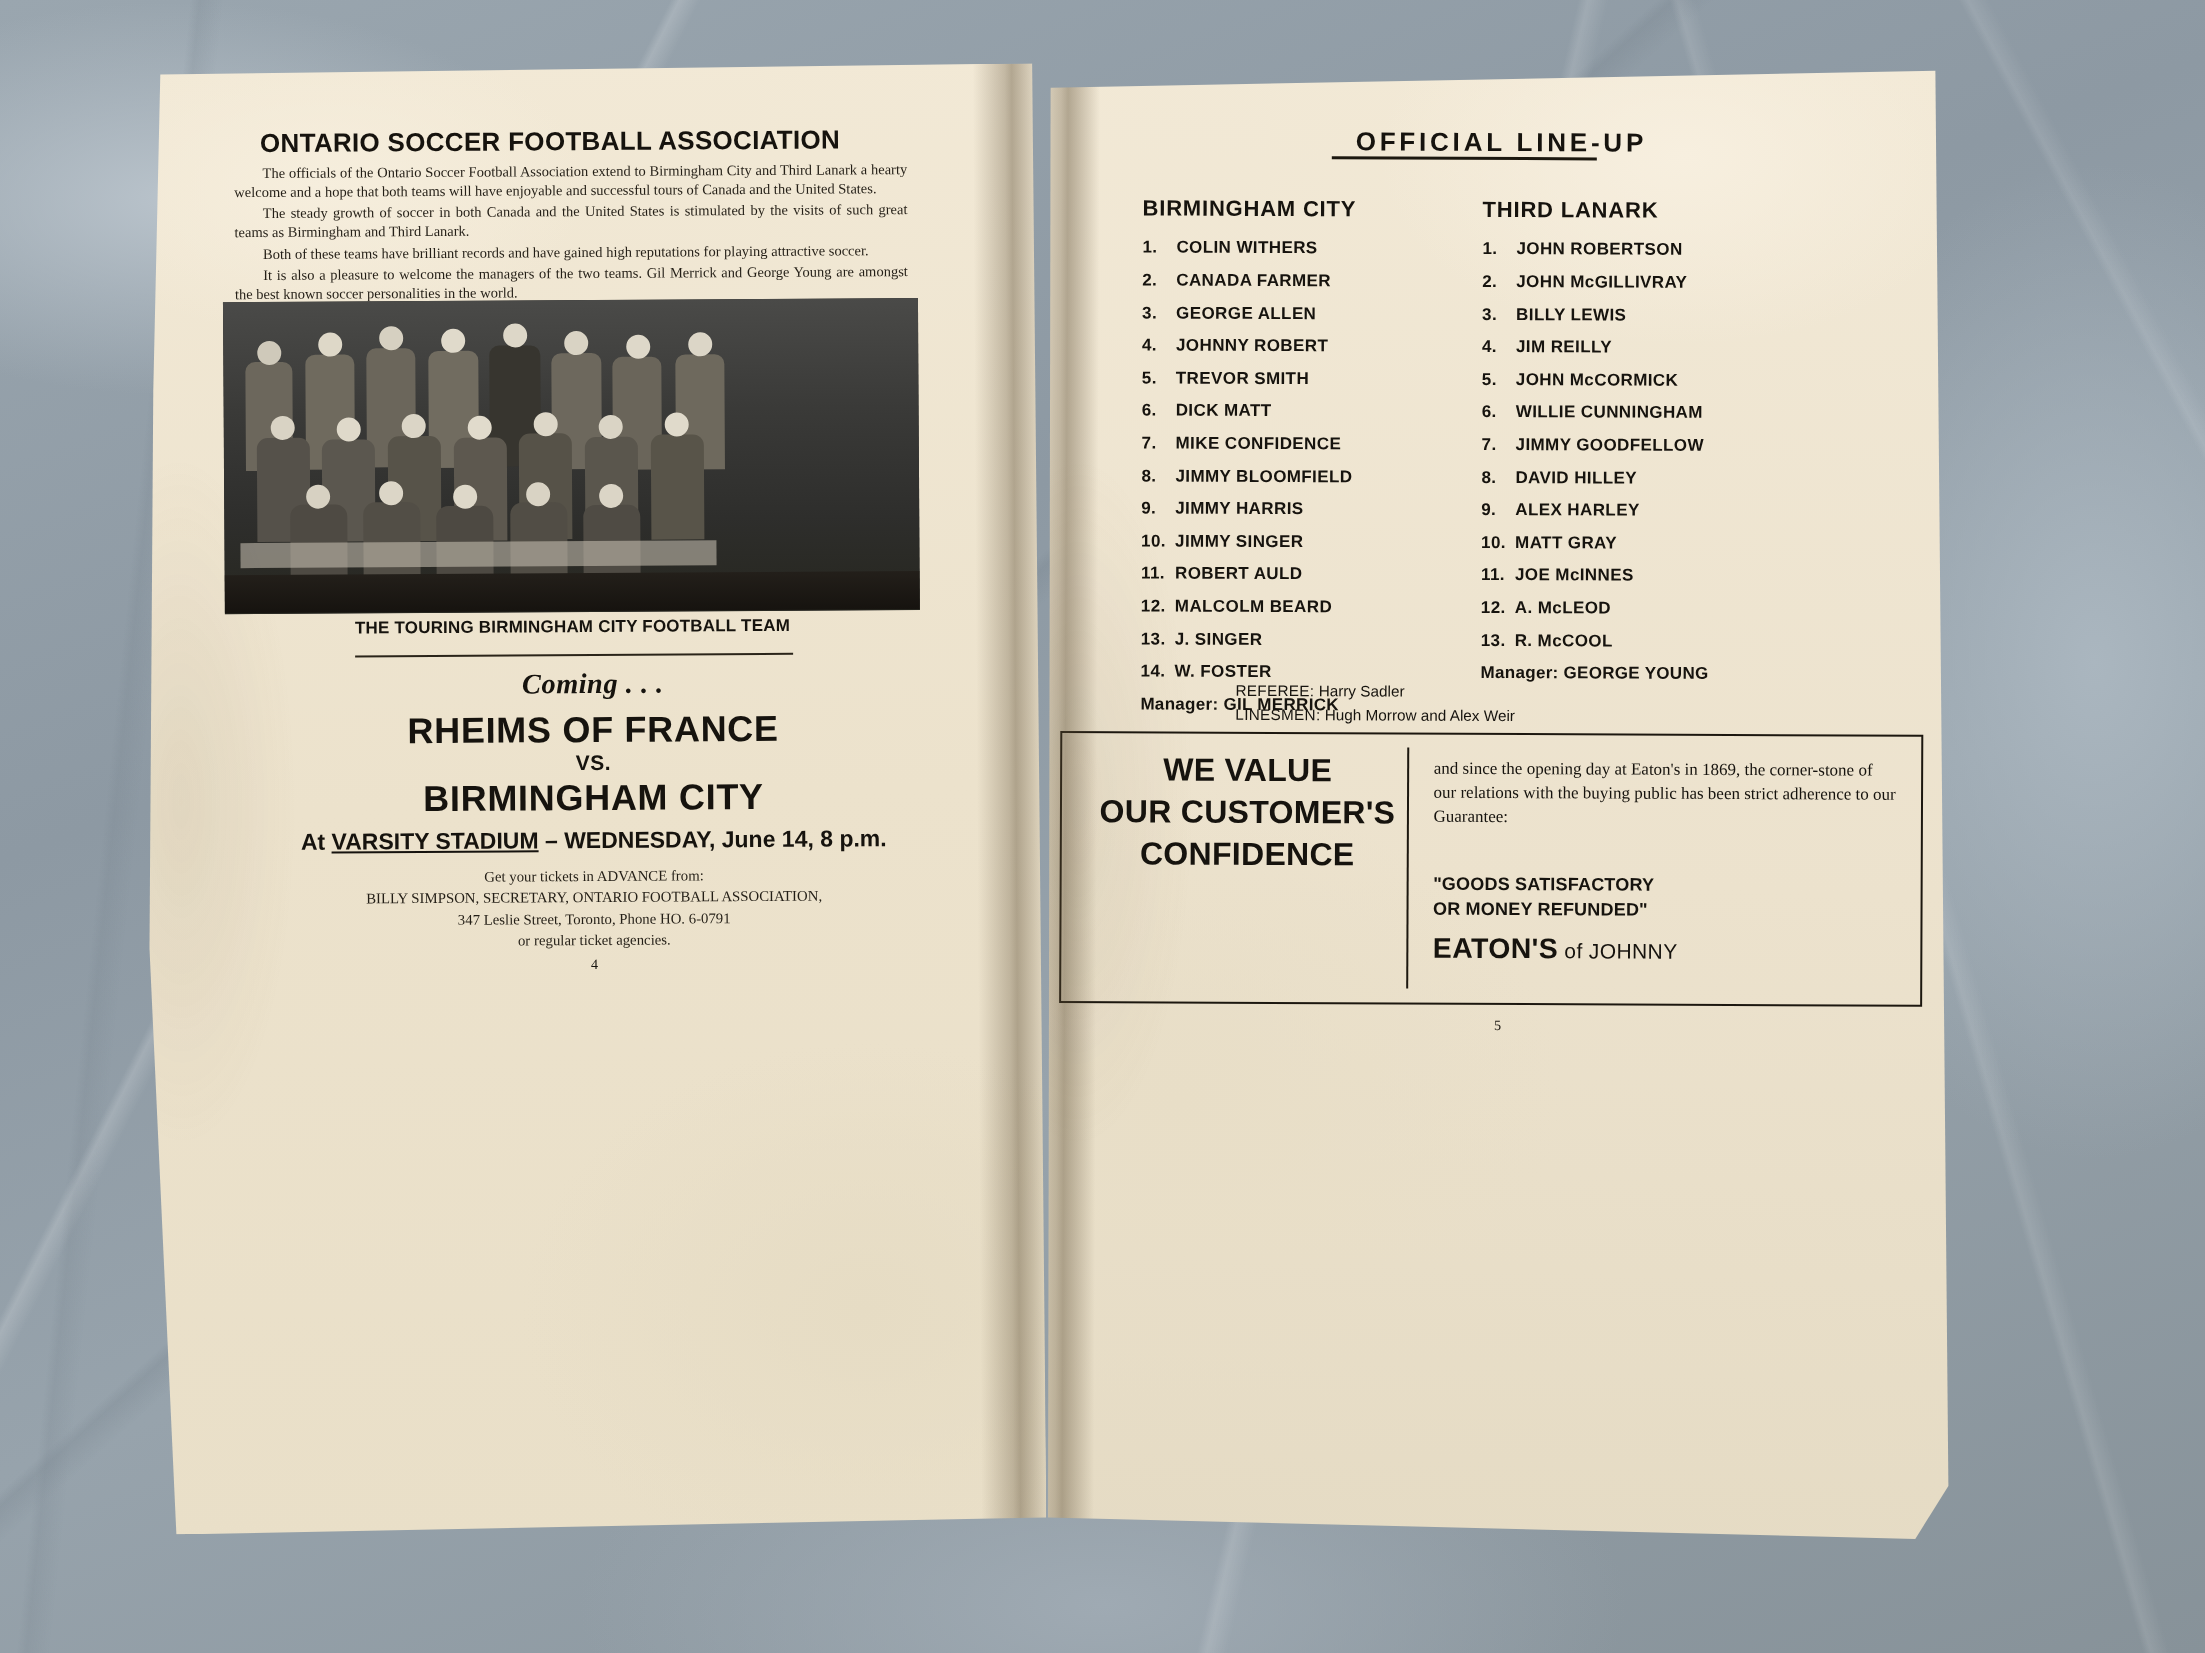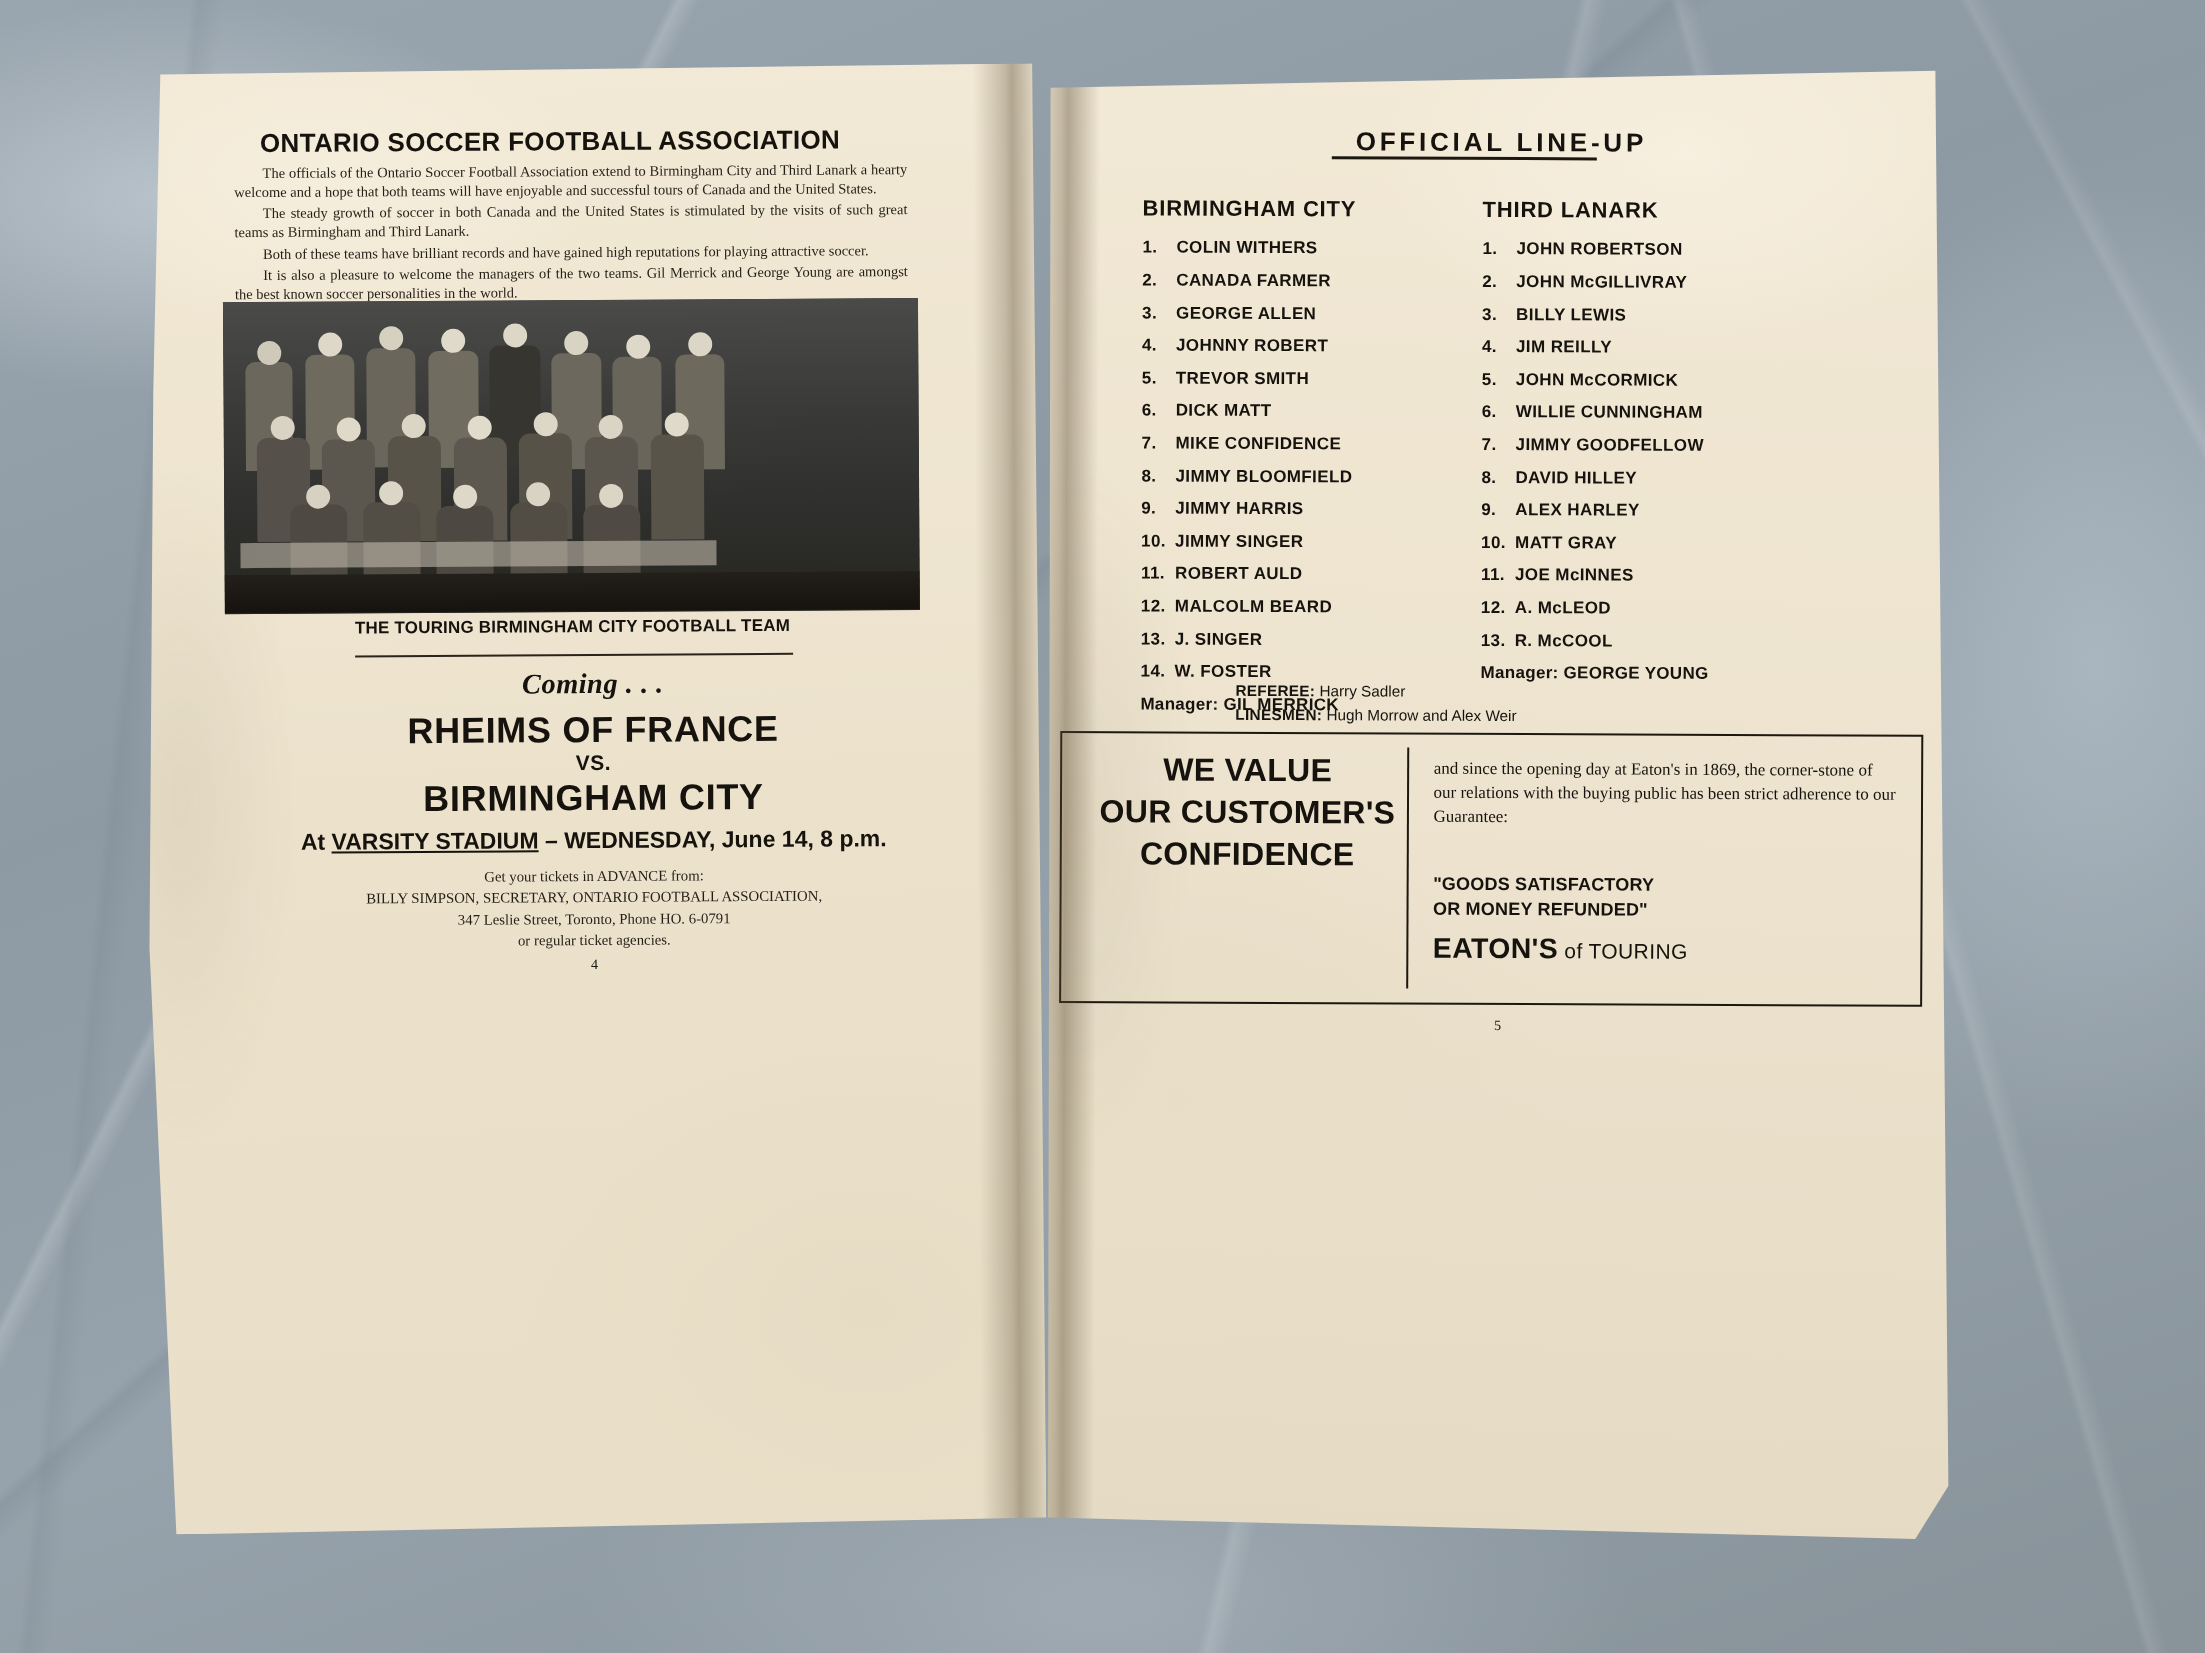--- a/index.html
+++ b/index.html
@@ -160,21 +160,21 @@
     margin-bottom:12.6px;white-space:nowrap;
   }
   .player .num{display:inline-block;width:34px;}
   .manager{
     font-size:17px;font-weight:bold;letter-spacing:0.3px;margin-top:9.8px;
   }
   #officials{
     position:absolute;left:193px;top:614px;width:492px;
     font-size:15.3px;line-height:1.55;
   }
-  #officials .lbl{font-weight:bold;letter-spacing:0.3px;}
+  #officials .lbl{font-weight:normal;letter-spacing:0.3px;}
   #ad-box{
     position:absolute;left:17.5px;top:667px;width:859px;height:268px;
     border:2.2px solid #1c170f;
   }
   #ad-left{
     position:absolute;left:33px;top:16.4px;width:306px;text-align:center;
     font-size:32px;font-weight:bold;line-height:1.30;letter-spacing:0.3px;
   }
   #ad-div{
     position:absolute;left:345px;top:13px;width:2.2px;height:241px;background:#1c170f;
@@ -345,21 +345,21 @@
           <div>WE VALUE</div>
           <div>OUR CUSTOMER'S</div>
           <div>CONFIDENCE</div>
         </div>
         <div id="ad-div"></div>
         <div id="ad-right">and since the opening day at Eaton's in 1869, the corner-stone of our relations with the buying public has been strict adherence to our Guarantee:</div>
         <div id="ad-quote">
           <div>"GOODS SATISFACTORY</div>
           <div>OR MONEY REFUNDED"</div>
         </div>
-        <div id="ad-brand"><span>EATON'S</span><span class="small"> of TOURING</span></div>
+        <div id="ad-brand"><span>EATON'S</span><span class="small"> of JOHNNY</span></div>
       </div>
 
       <div id="pageno-right">5</div>
     </div>
     <div class="grain"></div>
     <div class="fold" id="fold-right"></div>
   </div>
 
 </div>
 

